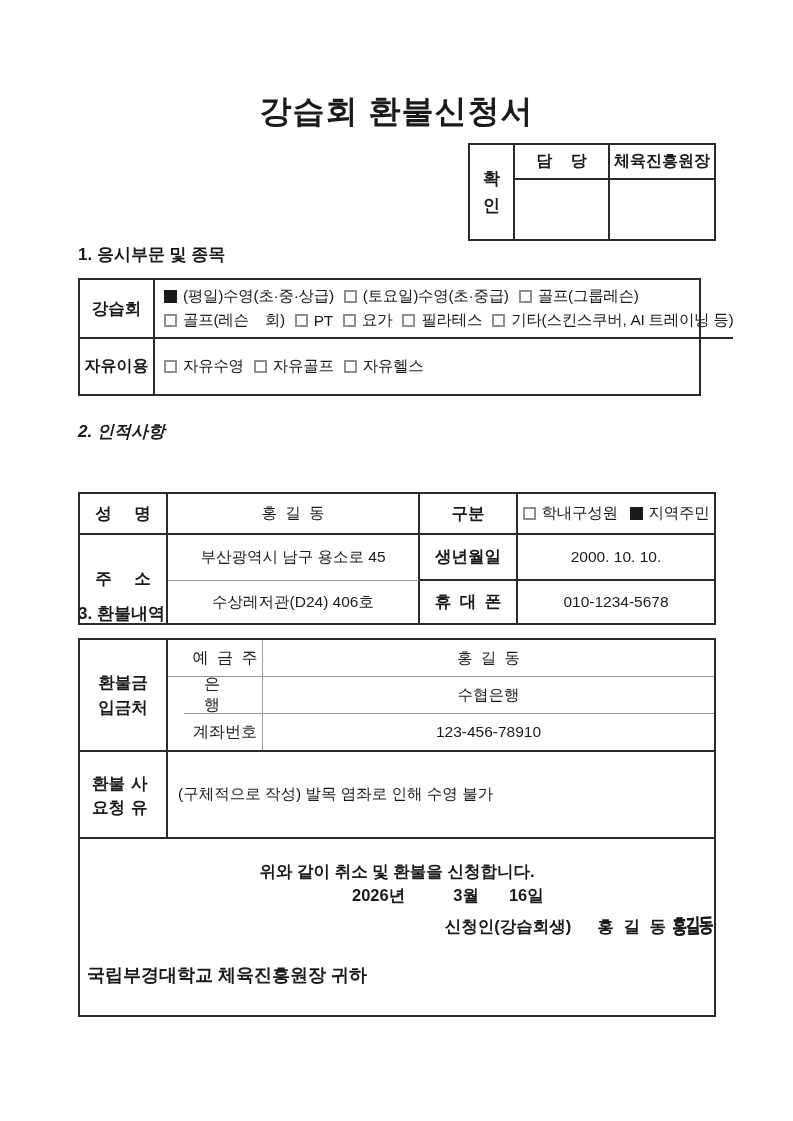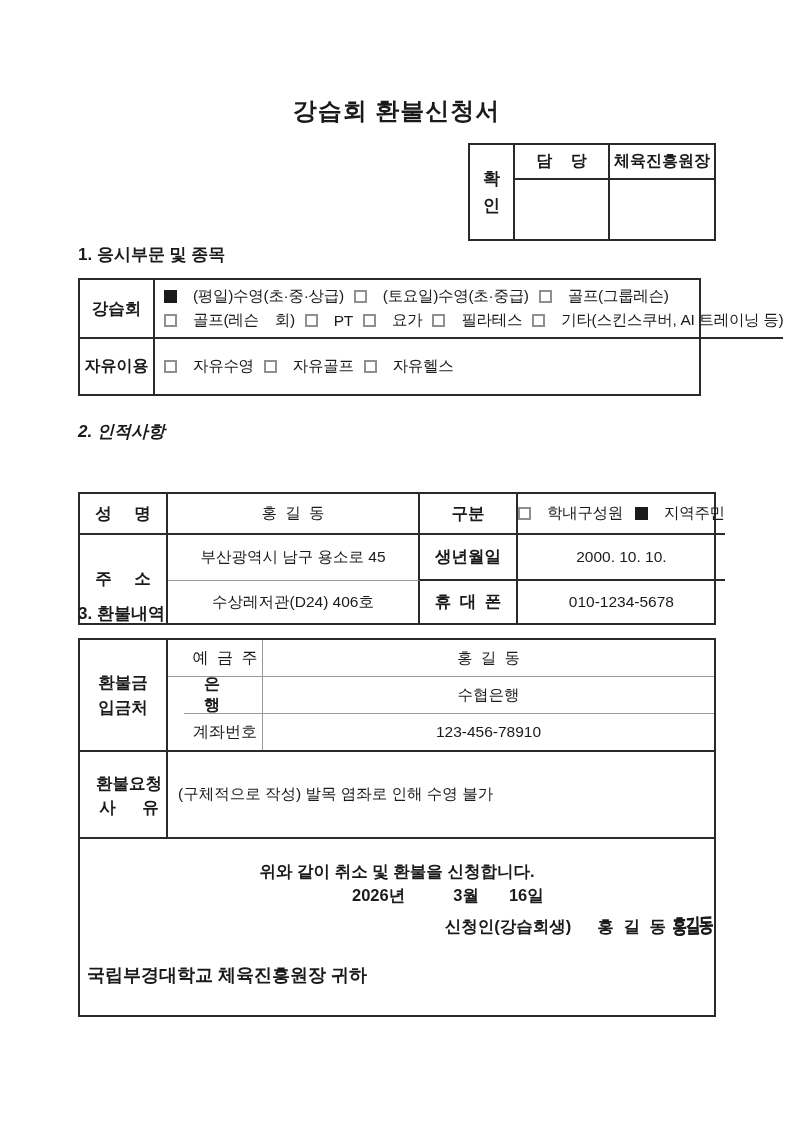--- a/index.html
+++ b/index.html
@@ -10,21 +10,21 @@
     --background:#ffffff;
   }
   html,body{margin:0;padding:0;background:var(--background);}
   .page{
     position:relative;width:793px;height:1121px;background:var(--background);
     font-family:"Liberation Sans","DejaVu Sans",sans-serif;color:var(--ink);
     overflow:hidden;
   }
   .title{
     position:absolute;top:93px;left:0;width:100%;margin:0;
-    text-align:center;font-size:24px;font-weight:bold;letter-spacing:1px;line-height:36px;
+    text-align:center;font-size:32px;font-weight:bold;letter-spacing:1px;line-height:36px;
   }
   .sec-h{position:absolute;left:78px;font-size:17px;font-weight:bold;line-height:22px;}
   #sec1-h{top:244px;} #sec2-h{top:421px;font-style:italic;} #sec3-h{top:603px;}
 
   
   .approval{
     position:absolute;left:468px;top:143px;width:248px;height:98px;box-sizing:border-box;
     border:2px solid var(--border-strong);display:grid;
     grid-template-columns:45px 95px 1fr;grid-template-rows:35px 1fr;
   }
@@ -50,21 +50,21 @@
   .br1{border-right:1px solid var(--border-light);padding-left:20px;}
   .bb1{border-bottom:1px solid var(--border-light);}
 
   
   .t1{position:absolute;left:78px;top:278px;width:623px;height:118px;box-sizing:border-box;
     border:2px solid var(--border-strong);display:grid;
     grid-template-columns:75px 1fr;grid-template-rows:59px 1fr;}
   .t1 .content{display:flex;flex-direction:column;justify-content:center;gap:3px;
     align-items:flex-start;padding-left:9px;justify-content:center;}
   .optline{display:flex;align-items:center;gap:10px;font-size:15.5px;letter-spacing:-0.3px;white-space:nowrap;}
-  .opt{display:inline-flex;align-items:center;gap:16px;justify-content:space-between;}
+  .opt{display:inline-flex;align-items:center;gap:6px;justify-content:space-between;}
   .opt-label{white-space:pre;}
   .cb{width:13px;height:13px;display:inline-block;box-sizing:border-box;
     border:2px solid var(--checkbox-unchecked);background:transparent;flex:0 0 auto;}
   .cb.checked{background:var(--ink);border-color:var(--ink);}
 
   
   .t2{position:absolute;left:78px;top:452px;width:638px;height:133px;box-sizing:border-box;
     border:2px solid var(--border-strong);display:grid;
     grid-template-columns:88px 252px 98px 1fr;grid-template-rows:41px 46px 1fr;margin-top:40px;}
   .t2 .cell{box-sizing:border-box;}
@@ -72,21 +72,21 @@
   .type-opts{display:flex;gap:12px;align-items:center;justify-content:center;font-size:15.5px;letter-spacing:-0.3px;}
 
   
   .t3{position:absolute;left:78px;top:638px;width:638px;height:379px;box-sizing:border-box;
     border:2px solid var(--border-strong);}
   .t3a{height:112px;box-sizing:border-box;border-bottom:2px solid var(--border-strong);
     display:grid;grid-template-columns:88px 95px 1fr;grid-template-rows:37px 37px 1fr;}
   .deposit-label{grid-row:1/4;flex-direction:column;line-height:25px;}
   .t3b{height:87px;box-sizing:border-box;border-bottom:2px solid var(--border-strong);
     display:grid;grid-template-columns:88px 1fr;}
-  .reason-label{flex-direction:column;line-height:24px;padding-left:12px;}
+  .reason-label{line-height:24px;padding-left:12px;}
   .reason-label .l2{word-spacing:22px;}
   .reason-value{justify-content:flex-start;padding-left:10px;}
   .t3c{position:relative;height:176px;}
   .f-statement{position:absolute;top:22px;left:0;width:100%;text-align:center;
     font-weight:bold;font-size:16.5px;}
   .f-date{position:absolute;top:46px;left:272px;display:flex;font-weight:bold;font-size:16.5px;}
   .f-date .m{margin-left:48px;} .f-date .d{margin-left:30px;}
   .f-sign{position:absolute;top:74px;right:0;display:flex;align-items:center;
     font-weight:bold;font-size:16.5px;white-space:nowrap;}
   .f-sign .name{margin-left:26px;word-spacing:5px;}
@@ -202,21 +202,21 @@
   <div class="sec-h" id="sec3-h">3. 환불내역</div>
   <div class="t3">
 
     <div class="t3a">
       <div class="cell lab br2 deposit-label">
         <span>환불금</span>
         <span>입금처</span>
       </div>
       <div class="cell lab ws-mid br1 bb1" style="font-weight:normal;font-size:16px;">예 금 주</div>
       <div class="cell val ws-name bb1">홍 길 동</div>
-      <div class="cell lab ws-xwide br1 bb1" style="font-weight:bold;font-size:16px;margin-left:16px;">은 행</div>
+      <div class="cell lab ws-xwide br1 bb1" style="font-weight:normal;font-size:16px;margin-left:16px;">은 행</div>
       <div class="cell val bb1">수협은행</div>
       <div class="cell lab br1" style="font-weight:normal;font-size:16px;">계좌번호</div>
       <div class="cell val">123-456-78910</div>
     </div>
 
     <div class="t3b">
       <div class="cell lab br2 reason-label">
         <span>환불요청</span>
         <span class="l2">사 유</span>
       </div>

